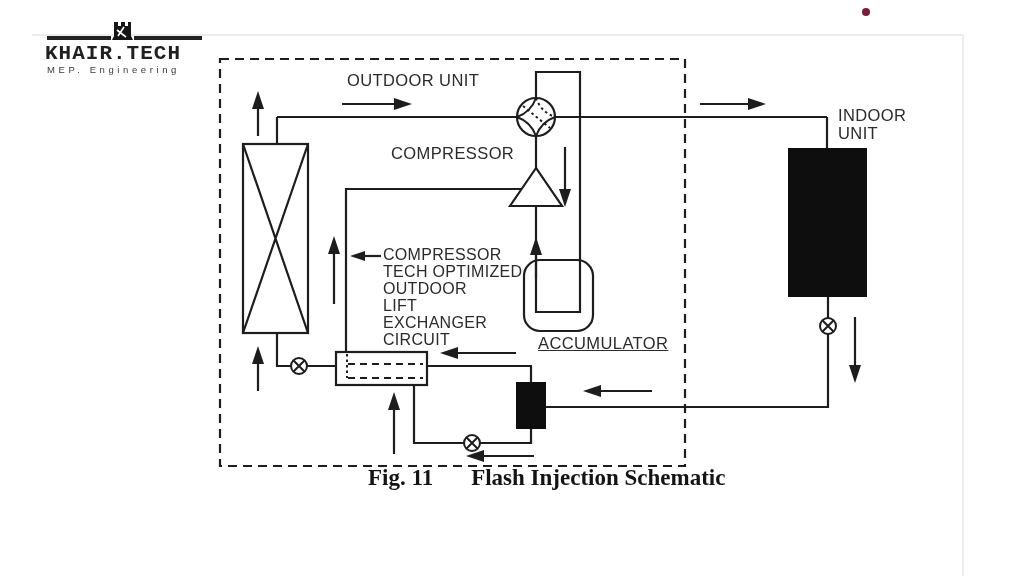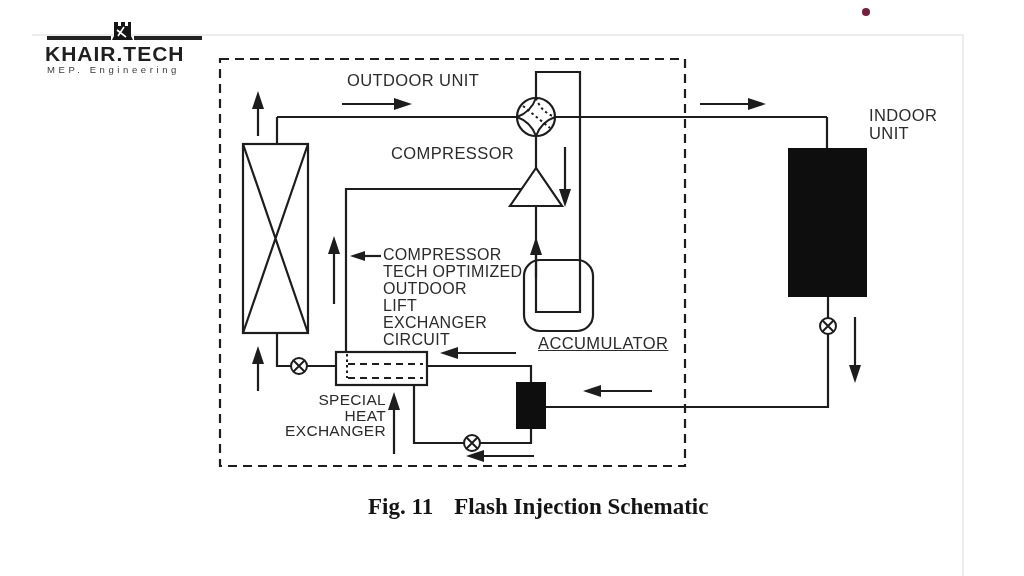--- a/index.html
+++ b/index.html
@@ -22,21 +22,21 @@
   .red-dot{position:absolute;left:862px;top:8px;width:8px;height:8px;border-radius:50%;
            background:var(--accent-dot);}
 
   
   .logo{position:absolute;left:40px;top:20px;width:175px;}
   .logo-rule{position:absolute;height:2px;border-top:3px solid #222;border-bottom:1px solid #222;}
   .logo-rule.l{left:7px;top:16px;width:64px;}
   .logo-rule.r{left:94px;top:16px;width:68px;}
   .logo-icon{position:absolute;left:71px;top:1px;}
   .logo-brand{position:absolute;left:5px;top:22px;width:165px;
-              font-family:Liberation Sans, sans-serif;font-weight:bold;font-size:21px;
+              font-family:Liberation Mono, monospace;font-weight:bold;font-size:21px;
               letter-spacing:1px;color:#1f1f1f;white-space:nowrap;}
   .logo-tagline{position:absolute;left:7px;top:44px;width:165px;
                 font-size:9.5px;font-weight:normal;letter-spacing:3.6px;color:#3a3a3a;white-space:nowrap;}
 
   
   svg.schem{position:absolute;left:0;top:0;}
   .ln{stroke:var(--ink);stroke-width:2.2;fill:none;}
   .ln2{stroke:var(--ink);stroke-width:2;fill:none;}
   .boundary{stroke:var(--ink);stroke-width:2.2;fill:none;stroke-dasharray:9 6;}
   .dashes{stroke:var(--ink);stroke-width:2;fill:none;stroke-dasharray:7 5;}
@@ -45,24 +45,24 @@
   .bfill{fill:var(--fill-black);stroke:none;}
   .head{fill:var(--ink);stroke:none;}
 
   
   .lbl{position:absolute;font-size:16.5px;color:var(--label);letter-spacing:0.4px;
        line-height:1;white-space:nowrap;}
   .note{position:absolute;left:383px;top:246px;font-size:16px;color:var(--label);
         letter-spacing:0.3px;line-height:17px;white-space:nowrap;}
   .shx{position:absolute;left:246px;top:392px;width:140px;text-align:right;
        font-size:15.5px;color:var(--label);letter-spacing:0.3px;line-height:15.5px;white-space:nowrap;}
-  .indoor{line-height:17.5px;margin-left:31px;}
-
-  
-  .caption{position:absolute;left:368px;top:494px;display:flex;gap:21px;
+  .indoor{line-height:17.5px;}
+
+  
+  .caption{position:absolute;left:368px;top:465px;display:flex;gap:38px;
            font-family:"Liberation Serif",serif;font-weight:bold;font-size:23px;color:#141414;
            white-space:nowrap;}
 </style>
 </head>
 <body>
 
 <div id="stage">
 
   <div class="faint-h"></div>
   <div class="faint-v"></div>
@@ -215,24 +215,19 @@
 
   <div class="note">
     <div>COMPRESSOR</div>
     <div>TECH OPTIMIZED</div>
     <div>OUTDOOR</div>
     <div>LIFT</div>
     <div>EXCHANGER</div>
     <div>CIRCUIT</div>
   </div>
 
-  <div class="shx">
-    <div>SPECIAL</div>
-    <div>HEAT</div>
-    <div>EXCHANGER</div>
-  </div>
 
   <div class="caption">
     <span>Fig. 11</span>
     <span>Flash Injection Schematic</span>
   </div>
 
 </div>
 
 </body></html>

